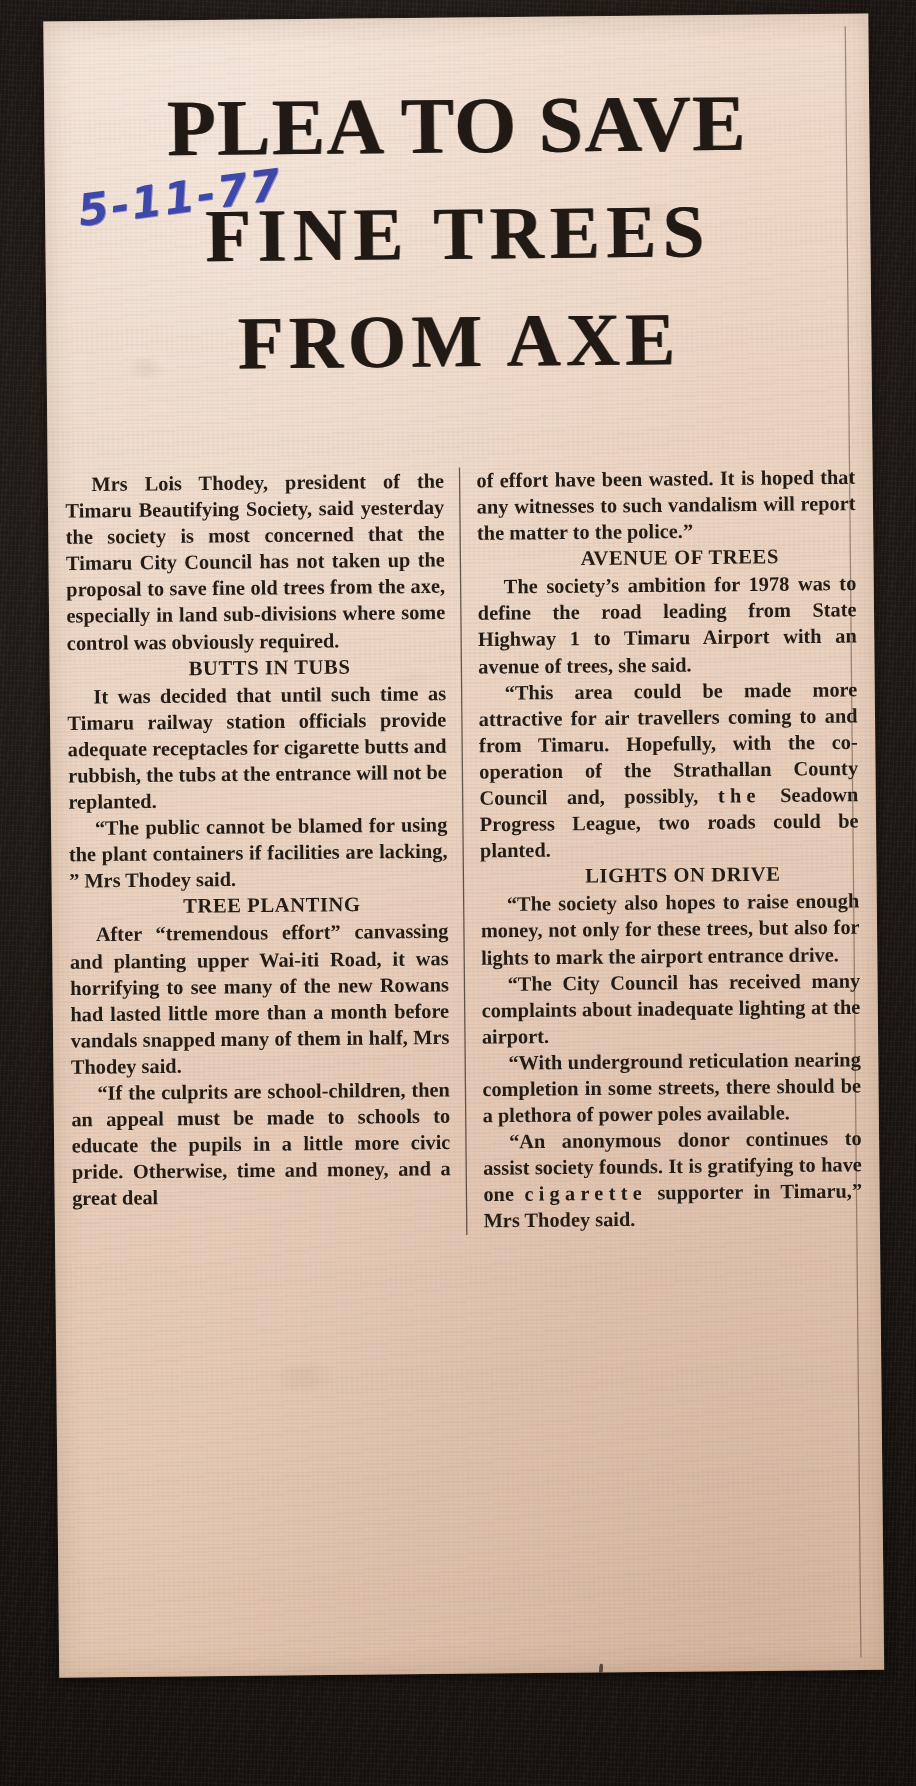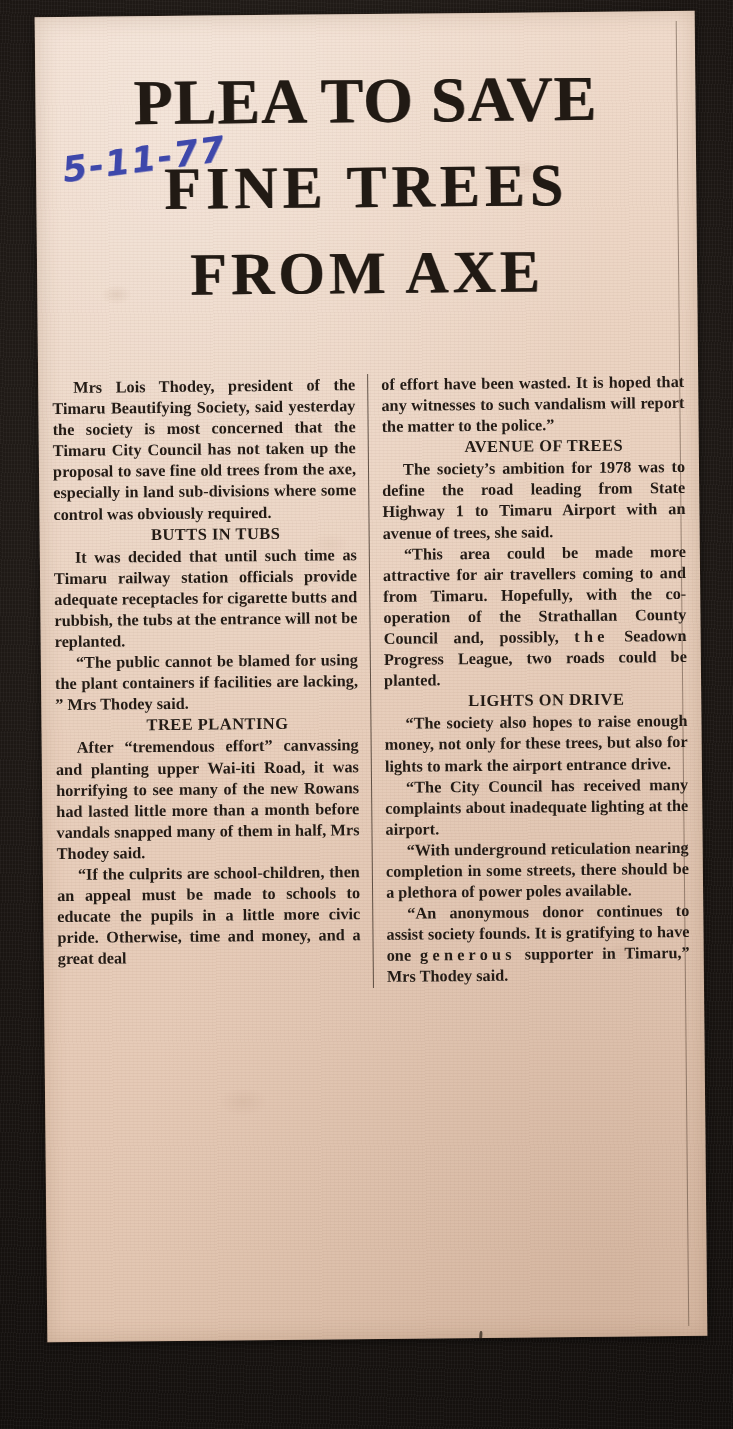--- a/index.html
+++ b/index.html
@@ -182,21 +182,21 @@
 
       <div class="col right">
         <p class="cont">of effort have been wasted. It is hoped that any witnesses to such vandalism will report the matter to the police.”</p>
         <p class="subhead">AVENUE OF TREES</p>
         <p>The society’s ambition for 1978 was to define the road leading from State Highway 1 to Timaru Airport with an avenue of trees, she said.</p>
         <p><span>“This area could be made more attractive for air travellers coming to and from Timaru. Hopefully, with the co-operation of the Strathallan County Council and, possibly, </span><span class="spaced">the</span><span> Seadown Progress League, two roads could be planted.</span></p>
         <p class="subhead">LIGHTS ON DRIVE</p>
         <p>“The society also hopes to raise enough money, not only for these trees, but also for lights to mark the airport entrance drive.</p>
         <p>“The City Council has received many complaints about inadequate lighting at the airport.</p>
         <p>“With underground reticulation nearing completion in some streets, there should be a plethora of power poles available.</p>
-        <p><span>“An anonymous donor continues to assist society founds. It is gratifying to have one </span><span class="spaced">generous</span><span> supporter in Timaru,” Mrs Thodey said.</span></p>
+        <p><span>“An anonymous donor continues to assist society founds. It is gratifying to have one </span><span class="spaced">cigarette</span><span> supporter in Timaru,” Mrs Thodey said.</span></p>
       </div>
 
     </div>
 
     <div class="speck"></div>
     <div class="edge-shade"></div>
   </div>
 </div>
 
 </body></html>

